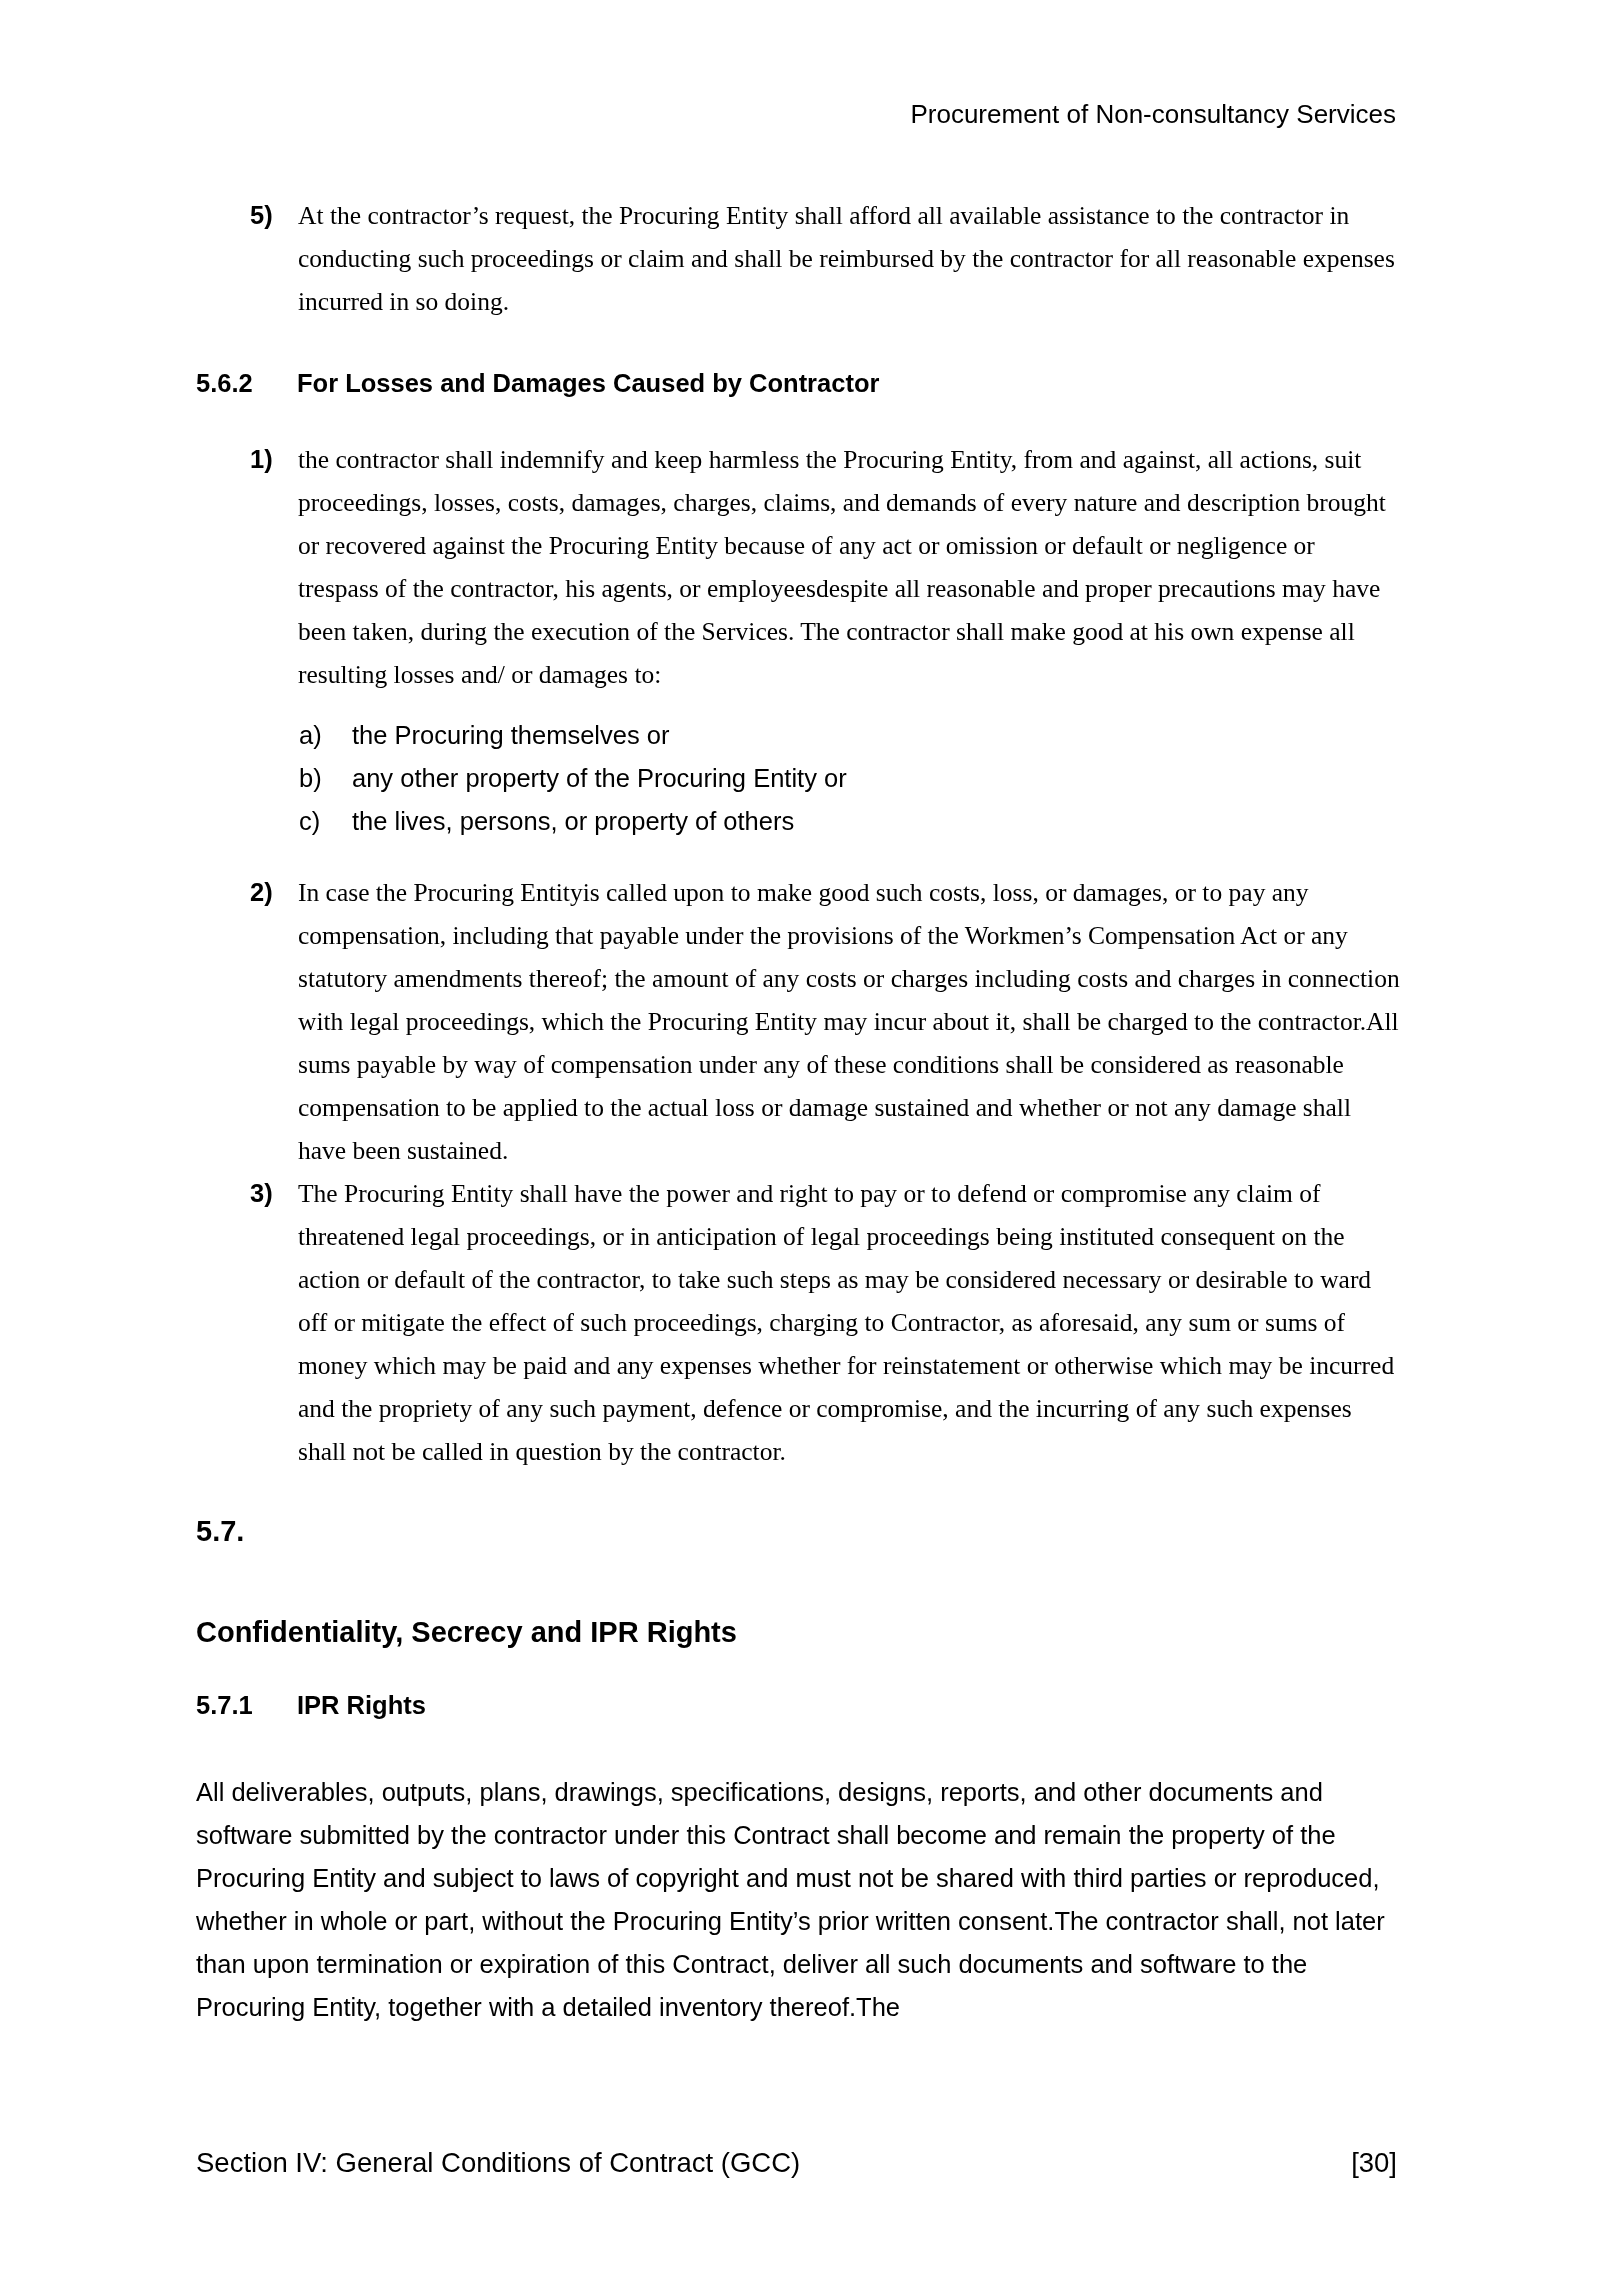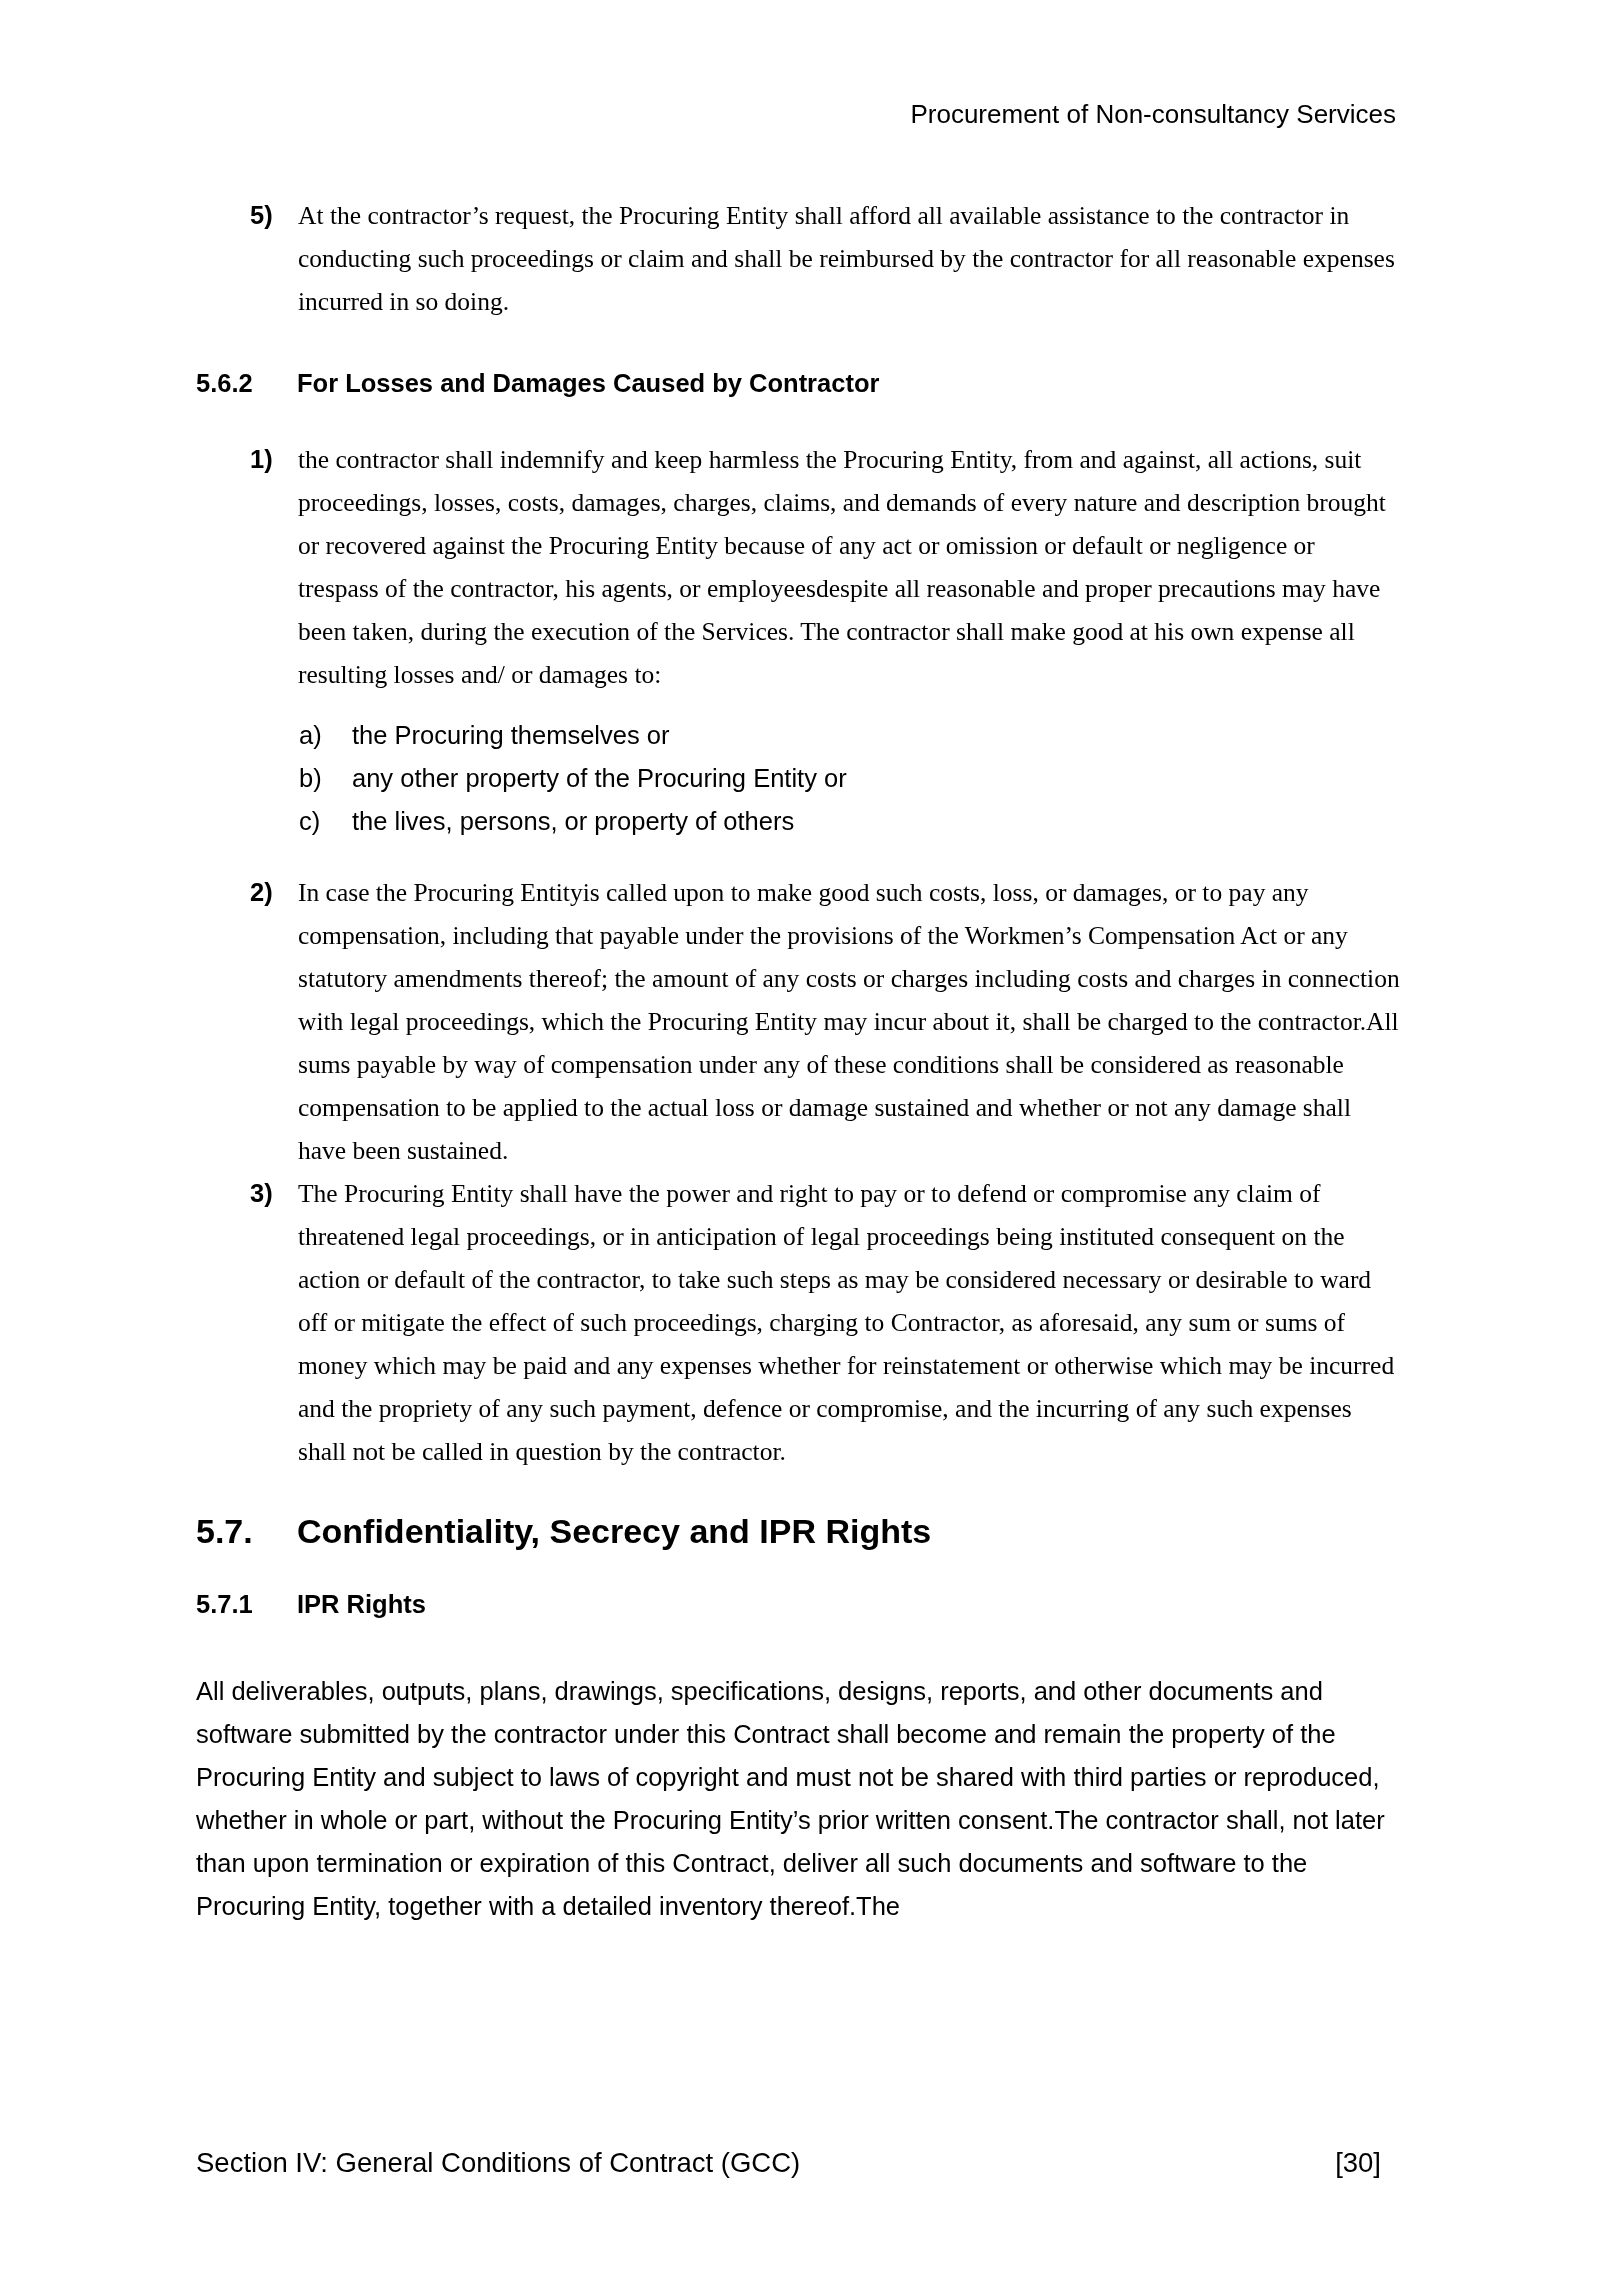--- a/index.html
+++ b/index.html
@@ -19,21 +19,21 @@
     top: 97px;
     left: 196px;
     right: 195px;
     text-align: right;
     font-size: 26px;
     line-height: 34px;
   }
   .footer {
     position: absolute;
     left: 196px;
-    right: 210px;
+    right: 194px;
     bottom: 115px;
     display: flex;
     justify-content: space-between;
     font-size: 27.5px;
     line-height: 35px;
   }
   .content {
     position: absolute;
     top: 194px;
     left: 196px;
@@ -46,21 +46,21 @@
   .num-item { display: flex; margin-left: 54px; }
   .num-item .n { flex: 0 0 48px; font-weight: 700; }
   .num-item .t { flex: 1; font-family: Liberation Serif, serif; }
   .sub-list { margin: 18.3px 0 27.5px 103px; }
   .sub-item { display: flex; }
   .sub-item .n { flex: 0 0 53px; }
   .sub-item .t { flex: 1; }
   .h-num-title { display: flex; font-weight: 700; }
   .h-num-title .hn { flex: 0 0 101px; }
   .h-562 { margin: 39px 0 33px 0; }
-  .h-57 { font-size: 34px; margin-top: 37px; }
+  .h-57 { font-size: 29px; margin-top: 37px; flex-direction: column; }
   .h-571 { margin-top: 30px; }
   .para-571 { margin-top: 44px; }
 </style>
 </head>
 <body>
 
 <div class="page">
 
   <div class="header">
     <span>Procurement of Non-consultancy Services</span>

